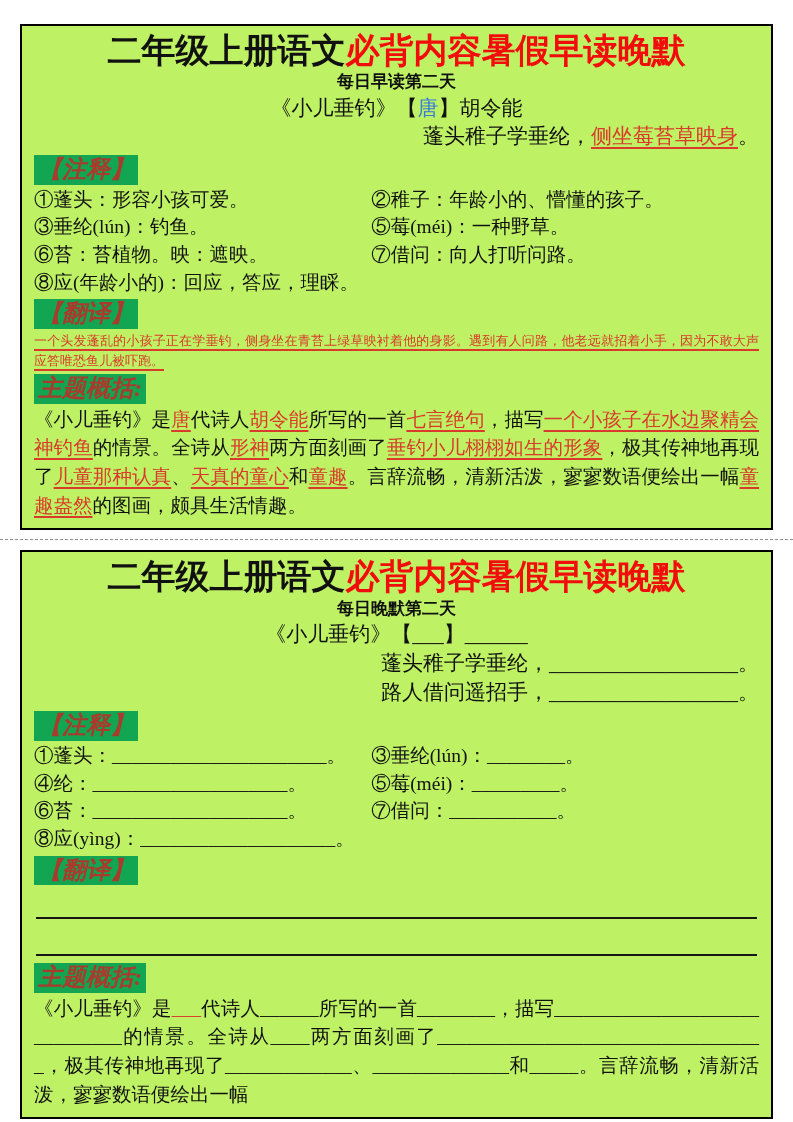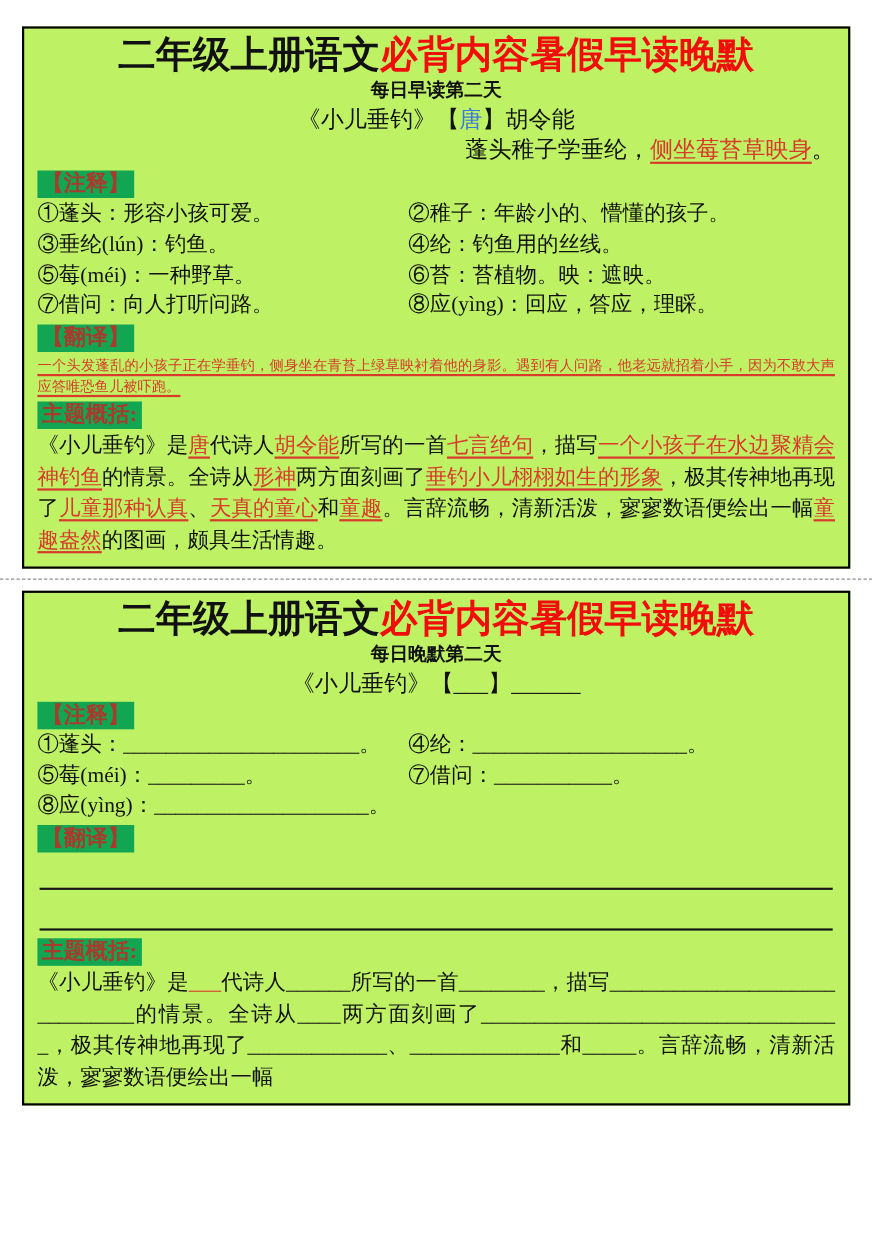--- a/index.html
+++ b/index.html
@@ -26,21 +26,21 @@
     margin:0;font-size:34px;font-weight:bold;text-align:center;line-height:1.22;
     white-space:nowrap;
   }
   .day-title{
     margin:1px 0 0 0;font-size:17px;font-weight:bold;text-align:center;line-height:1.15;
   }
   .poem-title{font-size:21px;text-align:center;line-height:1.3;margin-top:3px;}
   .poem-line{font-size:21px;text-align:right;line-height:1.42;}
   .green-tag{
     display:inline-block;background:var(--green-bg);color:var(--green-text);
-    font-weight:bold;font-size:20px;line-height:1.15;padding:1px 4px;margin:3px 0 1px 0;
+    font-weight:bold;font-size:24px;line-height:1.15;padding:1px 4px;margin:3px 0 1px 0;font-style:italic;
   }
   .notes-grid{
     display:grid;grid-template-columns:46.5% 53.5%;
     font-size:19.5px;line-height:1.42;
   }
   .note{white-space:nowrap;overflow:visible;}
   .translation{
     margin:1px 0;font-size:13px;line-height:1.5;text-align:justify;
     word-break:break-all;
     color:var(--content-red);
@@ -78,47 +78,52 @@
     <div class="poem-title"><span class="seg k">《小儿垂钓》【</span><span class="seg bl">唐</span><span class="seg k">】胡令能</span></div>
     <div class="poem">
       <div class="poem-line"><span class="seg k">蓬头稚子学垂纶，</span><span class="seg ru">侧坐莓苔草映身</span><span class="seg k">。</span></div>
     </div>
 
     <div class="green-tag">【注释】</div>
     <div class="notes-grid">
       <div class="note">①蓬头：形容小孩可爱。</div>
       <div class="note">②稚子：年龄小的、懵懂的孩子。</div>
       <div class="note">③垂纶(lún)：钓鱼。</div>
-      <div class="note">④纶：钓鱼用的丝线。</div>
       <div class="note">⑤莓(méi)：一种野草。</div>
       <div class="note">⑥苔：苔植物。映：遮映。</div>
       <div class="note">⑦借问：向人打听问路。</div>
-      <div class="note">⑧应(yìng)：回应，答应，理睬。</div>
+      <div class="note">⑧应(年龄小的)：回应，答应，理睬。</div>
     </div>
 
     <div class="green-tag">【翻译】</div>
     <p class="translation">一个头发蓬乱的小孩子正在学垂钓，侧身坐在青苔上绿草映衬着他的身影。遇到有人问路，他老远就招着小手，因为不敢大声应答唯恐鱼儿被吓跑。</p>
 
     <div class="green-tag">主题概括:</div>
     <p class="summary"><span class="seg k">《小儿垂钓》是</span><span class="seg ru">唐</span><span class="seg k">代诗人</span><span class="seg ru">胡令能</span><span class="seg k">所写的一首</span><span class="seg ru">七言绝句</span><span class="seg k">，描写</span><span class="seg ru">一个小孩子在水边聚精会神钓鱼</span><span class="seg k">的情景。全诗从</span><span class="seg ru">形神</span><span class="seg k">两方面刻画了</span><span class="seg ru">垂钓小儿栩栩如生的形象</span><span class="seg k">，极其传神地再现了</span><span class="seg ru">儿童那种认真</span><span class="seg k">、</span><span class="seg ru">天真的童心</span><span class="seg k">和</span><span class="seg ru">童趣</span><span class="seg k">。言辞流畅，清新活泼，寥寥数语便绘出一幅</span><span class="seg ru">童趣盎然</span><span class="seg k">的图画，颇具生活情趣。</span></p>
   </section>
 
   <div class="divider"></div>
 
   <section class="sheet">
     <h1 class="main-title"><span class="seg k">二年级上册语文</span><span class="seg tr">必背内容暑假早读晚默</span></h1>
     <h2 class="day-title">每日晚默第二天</h2>
 
     <div class="poem-title">《小儿垂钓》【___】______</div>
+    <div class="poem">
+      <div class="poem-line">蓬头稚子学垂纶，__________________。</div>
+      <div class="poem-line">路人借问遥招手，__________________。</div>
+    </div>
 
     <div class="green-tag">【注释】</div>
     <div class="notes-grid">
       <div class="note">①蓬头：______________________。</div>
+      <div class="note">③垂纶(lún)：________。</div>
       <div class="note">④纶：____________________。</div>
       <div class="note">⑤莓(méi)：_________。</div>
+      <div class="note">⑥苔：____________________。</div>
       <div class="note">⑦借问：___________。</div>
       <div class="note">⑧应(yìng)：____________________。</div>
     </div>
 
     <div class="green-tag">【翻译】</div>
     <div class="fill-area">
       <div class="fill-line"></div>
       <div class="fill-line"></div>
     </div>
 

